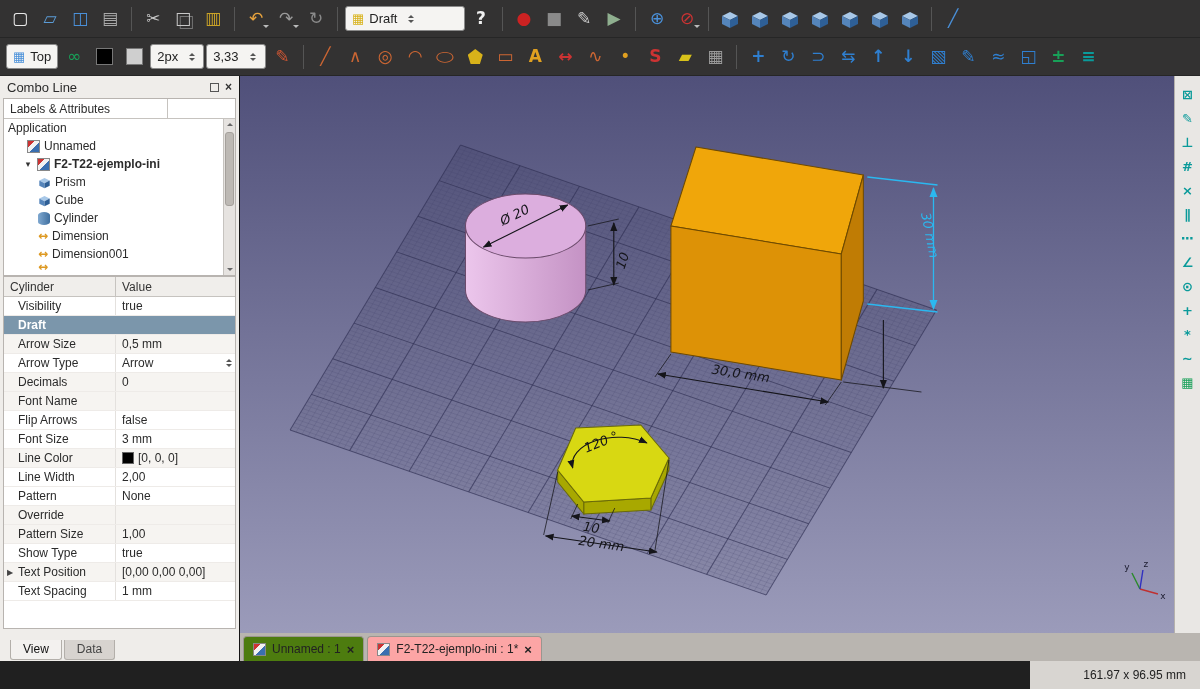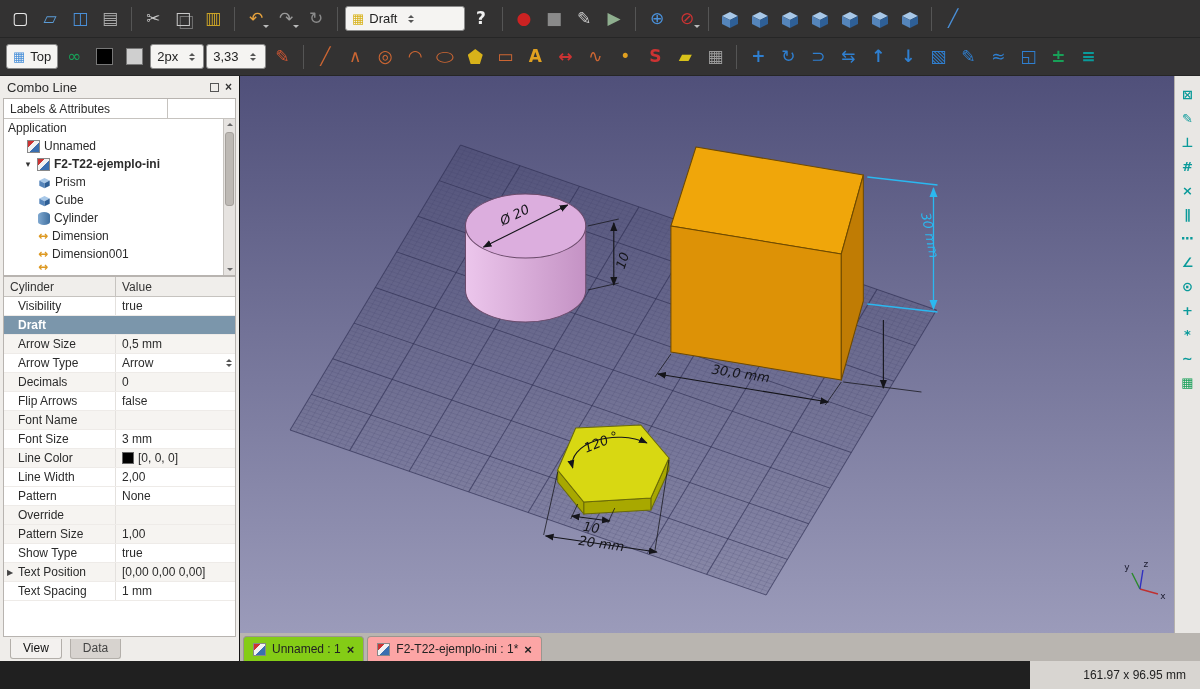--- a/index.html
+++ b/index.html
@@ -58,33 +58,33 @@
 .prow{display:flex;height:19px;font-size:12px;border-bottom:1px solid #eeebe8;background:#fff}
 .prow.alt{background:#f6f4f1}
 .prow .plabel{width:112px;border-right:1px solid #e4e1de;display:flex;align-items:center;padding-left:14px;position:relative;white-space:nowrap}
 .prow .pvalue{flex:1;display:flex;align-items:center;padding-left:6px;gap:4px;white-space:nowrap}
 .prow.pgroup{background:#7b96ab;color:#fff;font-weight:bold;align-items:center;padding-left:14px}
 .pexp{position:absolute;left:3px;font-size:8px;color:#444}
 .psw{width:12px;height:12px;border:1px solid #666;display:inline-block;flex:0 0 12px}
 .pspin{margin-left:auto;margin-right:3px;display:flex;flex-direction:column;gap:2px}
 .pspin .up{border-bottom-color:#555}
 .pspin .dn{border-top-color:#555}
-.cv-bottom-tabs{height:24px;display:flex;align-items:center;padding:1px 10px;gap:8px}
+.cv-bottom-tabs{height:32px;display:flex;align-items:flex-end;padding:1px 10px;gap:2px}
 .cv-bottom-tabs .ctab{border-radius:0 0 3px 3px;border:1px solid #b3afaa;border-top:none;padding:2px 12px 3px}
 
 
 .right-region{flex:1;display:flex;flex-direction:column;min-width:0}
 .vp-row{flex:1;display:flex;min-height:0}
 .viewport{flex:1;position:relative;min-width:0}
 .viewport svg.scene{width:100%;height:100%;display:block}
 .snapbar{width:26px;background:#e9e7e4;border-left:1px solid #b5b1ac;display:flex;flex-direction:column;align-items:center;padding-top:8px;gap:3px;flex:0 0 26px}
 .sbtn{width:21px;height:21px;display:flex;align-items:center;justify-content:center;border-radius:3px}
 .sbtn>span{font-family:"DejaVu Sans",sans-serif;font-size:13px;font-weight:bold;line-height:1}
 .mdi{height:28px;background:#b9b5b0;display:flex;align-items:flex-end;padding:0 3px;gap:3px;flex:0 0 28px}
-.mtab{height:25px;display:flex;align-items:center;gap:6px;padding:0 9px;background:#84cc16;border:1px solid #9a968f;border-bottom:none;border-radius:4px 4px 0 0;font-size:12px;color:#222}
+.mtab{height:25px;display:flex;align-items:center;gap:6px;padding:0 9px;background:#4d7c0f;border:1px solid #9a968f;border-bottom:none;border-radius:4px 4px 0 0;font-size:12px;color:#222}
 .mtab.active{background:#fca5a5}
 .mclose{font-weight:bold;font-size:13px;color:#222}
 
 
 .statusbar{height:28px;background:#202020;display:flex;justify-content:flex-end;align-items:stretch;flex:0 0 28px}
 .status-chip{background:#d8d5d1;color:#222;font-size:12px;display:flex;align-items:center;padding:0 14px;min-width:170px;justify-content:flex-end}
 
 
 .dim line,.dim path{stroke:#15151a;stroke-width:1.1;fill:none}
 .dim .wit{stroke-width:.9;opacity:.85}
@@ -445,34 +445,34 @@
               </div>
             </div>
             <div class="prow alt">
               <div class="plabel">
                 <span>Decimals</span>
               </div>
               <div class="pvalue">
                 <span>0</span>
               </div>
             </div>
+            <div class="prow alt">
+              <div class="plabel">
+                <span>Font Name</span>
+              </div>
+              <div class="pvalue">
+                <span></span>
+              </div>
+            </div>
             <div class="prow">
               <div class="plabel">
                 <span>Flip Arrows</span>
               </div>
               <div class="pvalue">
                 <span>false</span>
-              </div>
-            </div>
-            <div class="prow alt">
-              <div class="plabel">
-                <span>Font Name</span>
-              </div>
-              <div class="pvalue">
-                <span></span>
               </div>
             </div>
             <div class="prow">
               <div class="plabel">
                 <span>Font Size</span>
               </div>
               <div class="pvalue">
                 <span>3 mm</span>
               </div>
             </div>

